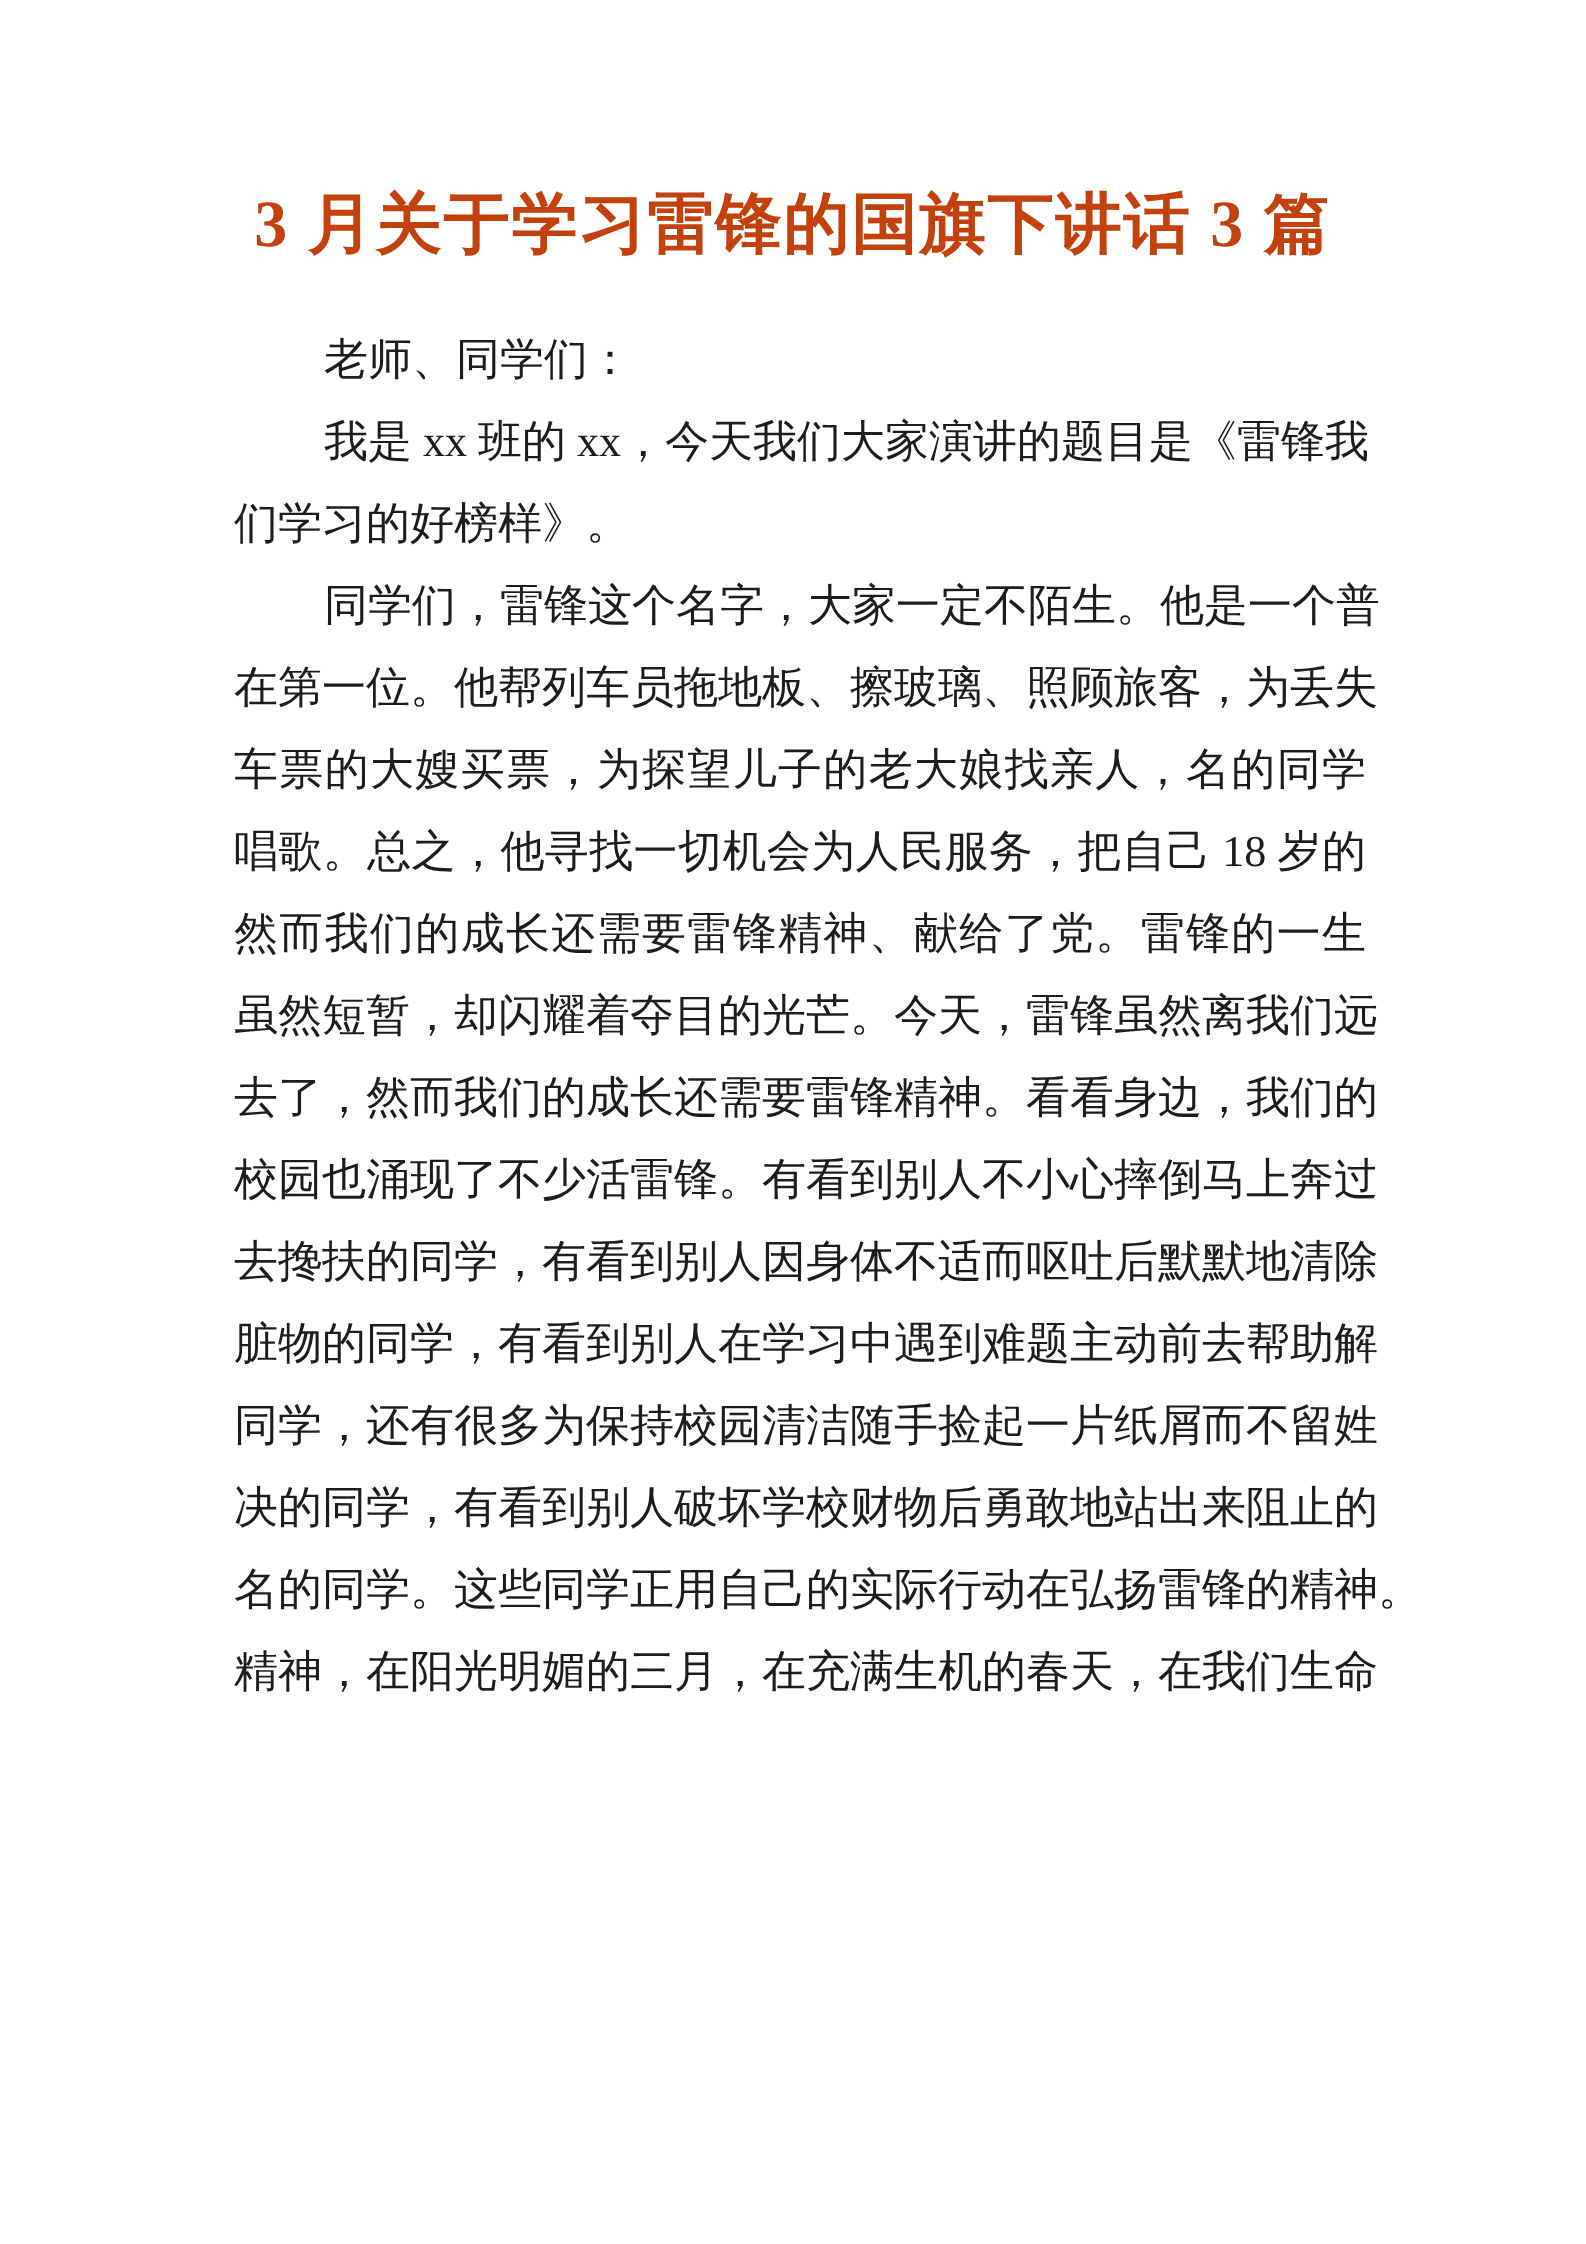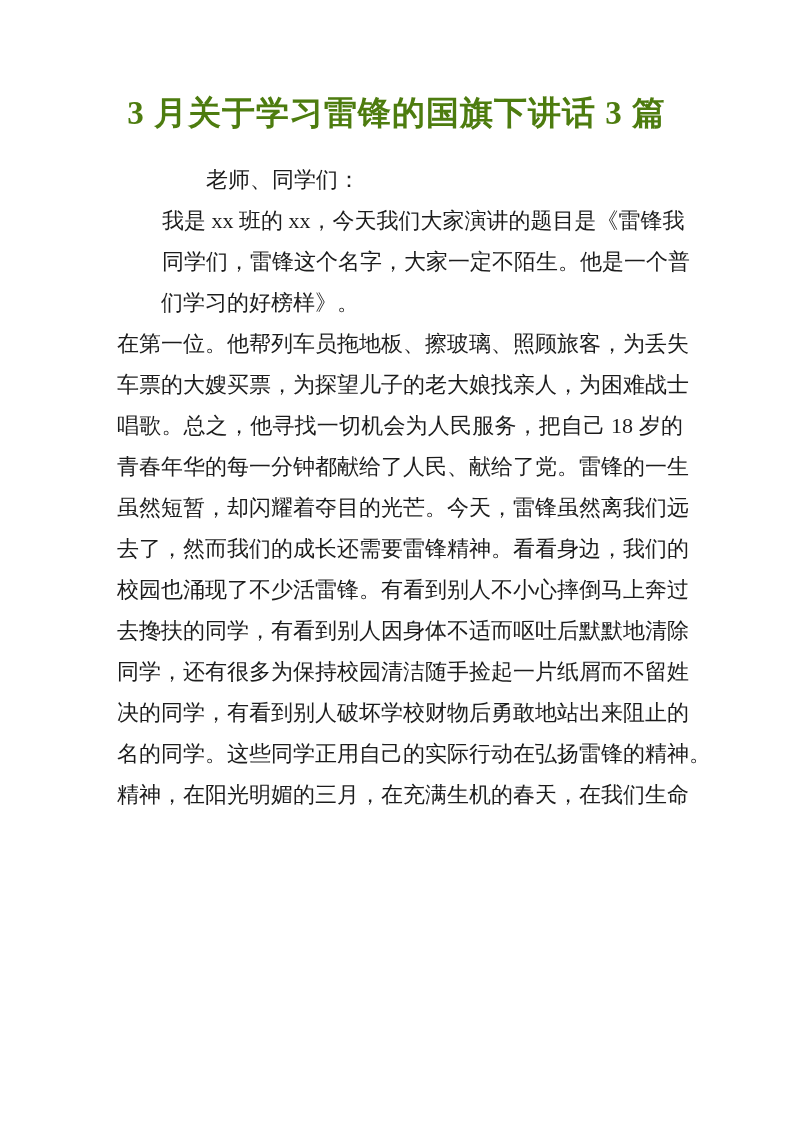--- a/index.html
+++ b/index.html
@@ -22,70 +22,70 @@
     position: absolute;
     top: 88px;
     left: 96px;
     width: 601px;
     margin: 0;
     font-size: 33px;
     line-height: 50px;
     font-weight: bold;
     text-align: center;
     letter-spacing: 1px;
-    color: #4d7c0f;
+    color: #c2410c;
     font-family: "Liberation Serif", "DejaVu Serif", serif;
   }
   .body-text {
     position: absolute;
     top: 159px;
     left: 117px;
     width: 566px;
   }
   .ln {
     height: 41px;
     line-height: 41px;
     font-size: 22px;
     text-align: justify;
     text-align-last: justify;
     text-justify: inter-character;
     white-space: nowrap;
     overflow: visible;
   }
   .ln.end {
     text-align-last: left;
-    margin-left: 44px;
   }
   .ln.ind {
     text-indent: 45px;
   }
 </style>
 </head>
 <body>
 
 <div class="page">
 
   <h1 class="title">3 月关于学习雷锋的国旗下讲话 3 篇</h1>
 
   <div class="body-text">
 
     <div class="ln ind end">老师、同学们：</div>
 
     <div class="ln ind">我是 xx 班的 xx，今天我们大家演讲的题目是《雷锋我</div>
+    <div class="ln end">们学习的好榜样》。</div>
+
     <div class="ln ind">同学们，雷锋这个名字，大家一定不陌生。他是一个普</div>
-
-    <div class="ln end">们学习的好榜样》。</div>
     <div class="ln">在第一位。他帮列车员拖地板、擦玻璃、照顾旅客，为丢失</div>
-    <div class="ln">车票的大嫂买票，为探望儿子的老大娘找亲人，为困难战士</div>
+    <div class="ln">车票的大嫂买票，为探望儿子的老大娘找亲人，名的同学</div>
     <div class="ln">唱歌。总之，他寻找一切机会为人民服务，把自己 18 岁的</div>
-    <div class="ln">青春年华的每一分钟都献给了人民、献给了党。雷锋的一生</div>
+    <div class="ln">然而我们的成长还需要雷锋精神、献给了党。雷锋的一生</div>
     <div class="ln">虽然短暂，却闪耀着夺目的光芒。今天，雷锋虽然离我们远</div>
     <div class="ln">去了，然而我们的成长还需要雷锋精神。看看身边，我们的</div>
     <div class="ln">校园也涌现了不少活雷锋。有看到别人不小心摔倒马上奔过</div>
     <div class="ln">去搀扶的同学，有看到别人因身体不适而呕吐后默默地清除</div>
+    <div class="ln">脏物的同学，有看到别人在学习中遇到难题主动前去帮助解</div>
     <div class="ln">同学，还有很多为保持校园清洁随手捡起一片纸屑而不留姓</div>
     <div class="ln">决的同学，有看到别人破坏学校财物后勇敢地站出来阻止的</div>
     <div class="ln">名的同学。这些同学正用自己的实际行动在弘扬雷锋的精神。</div>
     <div class="ln">精神，在阳光明媚的三月，在充满生机的春天，在我们生命</div>
 
   </div>
 
 </div>
 
 </body></html>

